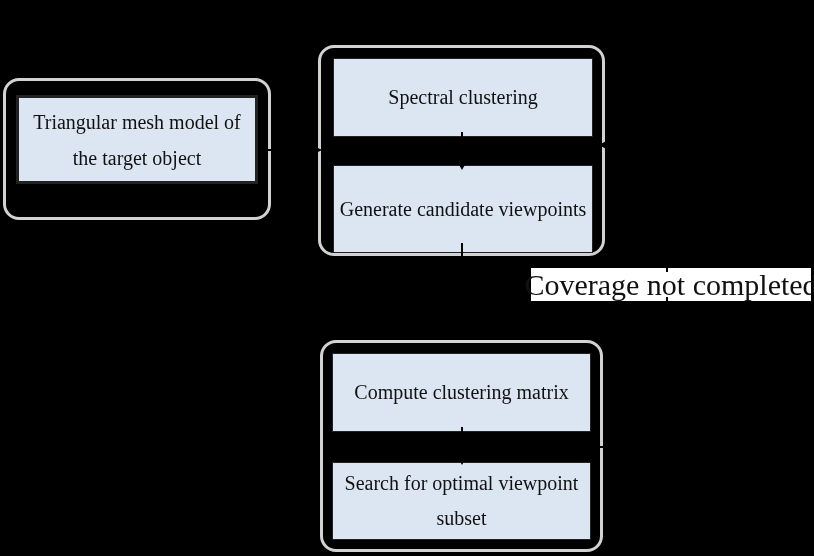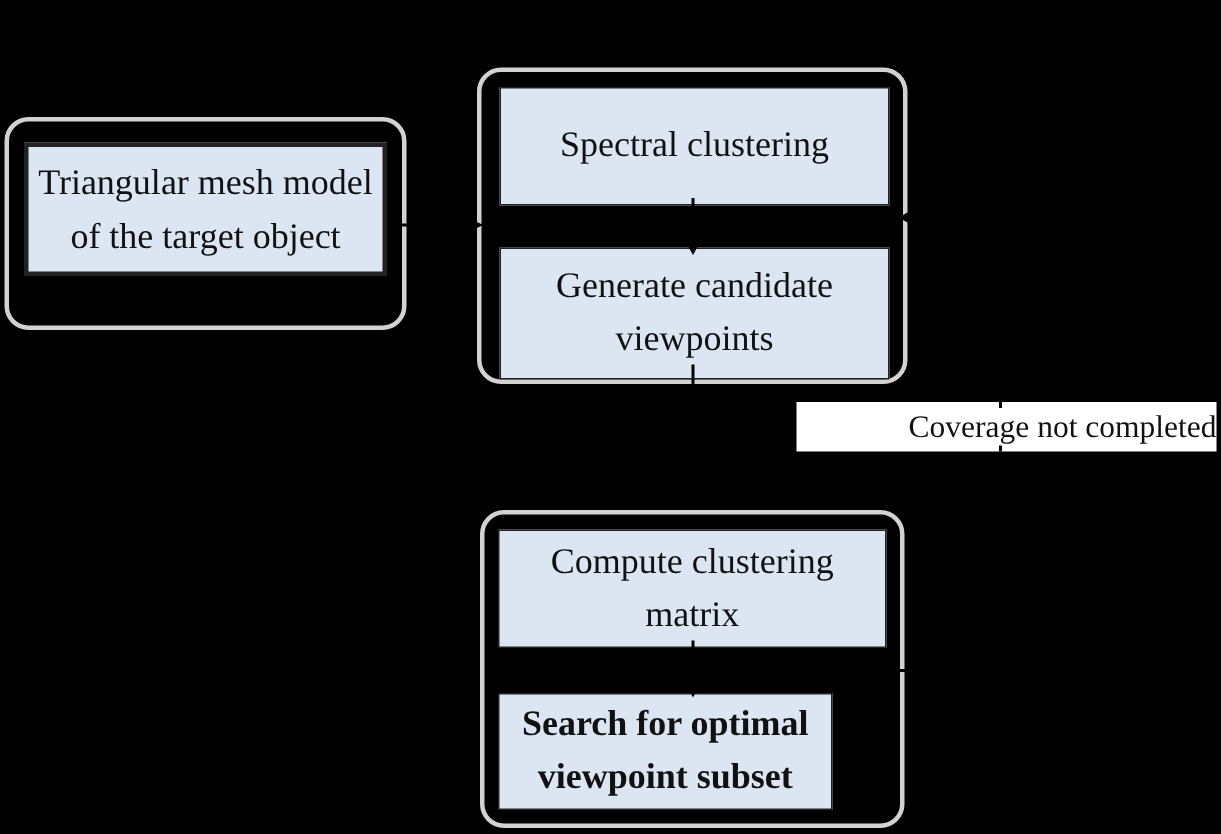--- a/index.html
+++ b/index.html
@@ -17,28 +17,28 @@
     font-family:"Liberation Serif","DejaVu Serif",serif;color:var(--text);
     overflow:hidden;
   }
   .group{
     position:absolute;border:3px solid var(--group-border);border-radius:16px;
     background:transparent;box-sizing:border-box;z-index:1;
   }
   .node{
     position:absolute;background:var(--node-fill);box-sizing:border-box;
     display:flex;align-items:center;justify-content:center;text-align:center;
-    font-size:24px;line-height:35px;z-index:2;color:var(--text);
+    font-size:20px;line-height:35px;z-index:2;color:var(--text);
   }
   .node.thin{border:1.5px solid var(--node-border);}
   .node.thick{border:3px solid var(--node-border);line-height:36px;}
   .ann{
     position:absolute;background:var(--annotation-bg);color:var(--text);
-    display:flex;align-items:center;justify-content:flex-end;text-align:center;
-    font-size:21px;line-height:31px;z-index:4;white-space:nowrap;
+    display:flex;align-items:center;justify-content:center;text-align:center;
+    font-size:30px;line-height:31px;z-index:4;white-space:nowrap;
   }
   .aline{position:absolute;background:var(--arrow);z-index:3;}
   .ahead{position:absolute;width:0;height:0;z-index:3;}
   .ahead.down{border-left:5px solid transparent;border-right:5px solid transparent;border-top:9px solid var(--arrow);}
   .ahead.right{border-top:5px solid transparent;border-bottom:5px solid transparent;border-left:10px solid var(--arrow);}
   .ahead.left{border-top:5px solid transparent;border-bottom:5px solid transparent;border-right:9px solid var(--arrow);}
   .notch{position:absolute;width:2px;background:var(--arrow);z-index:5;}
 </style>
 </head>
 <body>
@@ -55,21 +55,21 @@
     <span>Spectral clustering</span>
   </div>
   <div class="node thin" style="left:333px;top:165px;width:260px;height:88px;">
     <span>Generate candidate viewpoints</span>
   </div>
 
   <div class="group" style="left:320px;top:340px;width:283px;height:212px;"></div>
   <div class="node thin" style="left:332px;top:353px;width:259px;height:79px;">
     <span>Compute clustering matrix</span>
   </div>
-  <div class="node thin" style="left:332px;top:462px;width:223px;height:78px;font-weight:bold;">
+  <div class="node thin" style="left:332px;top:462px;width:259px;height:78px;">
     <span>Search for optimal viewpoint subset</span>
   </div>
 
   <div class="ann" style="left:531px;top:268px;width:280px;height:33px;">
     <span>Coverage not completed</span>
   </div>
 
   <div class="aline" style="left:258px;top:149px;width:54px;height:2px;"></div>
   <div class="ahead right" style="left:312px;top:145px;"></div>
 

